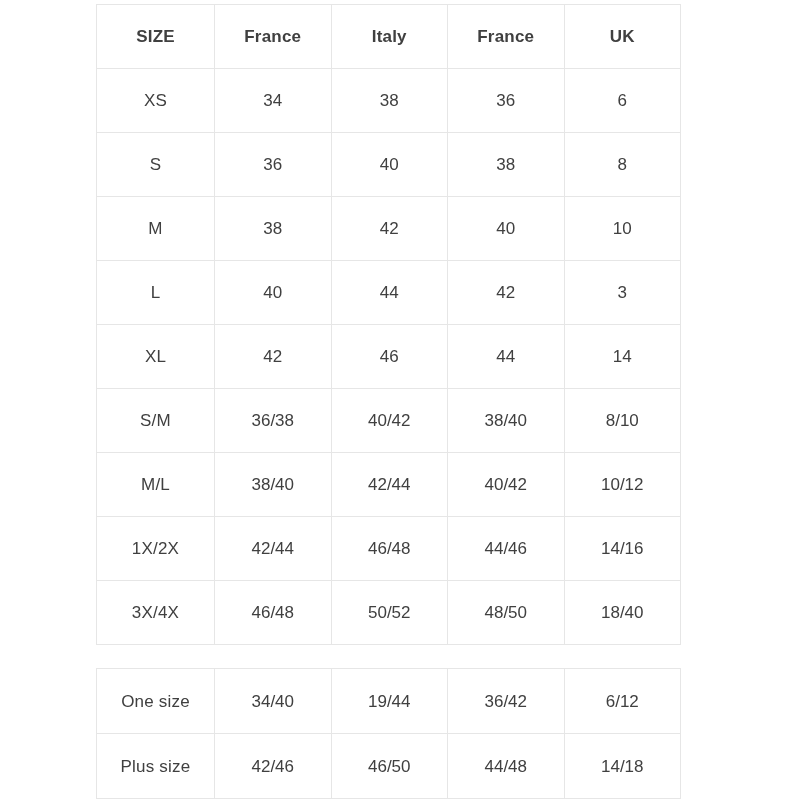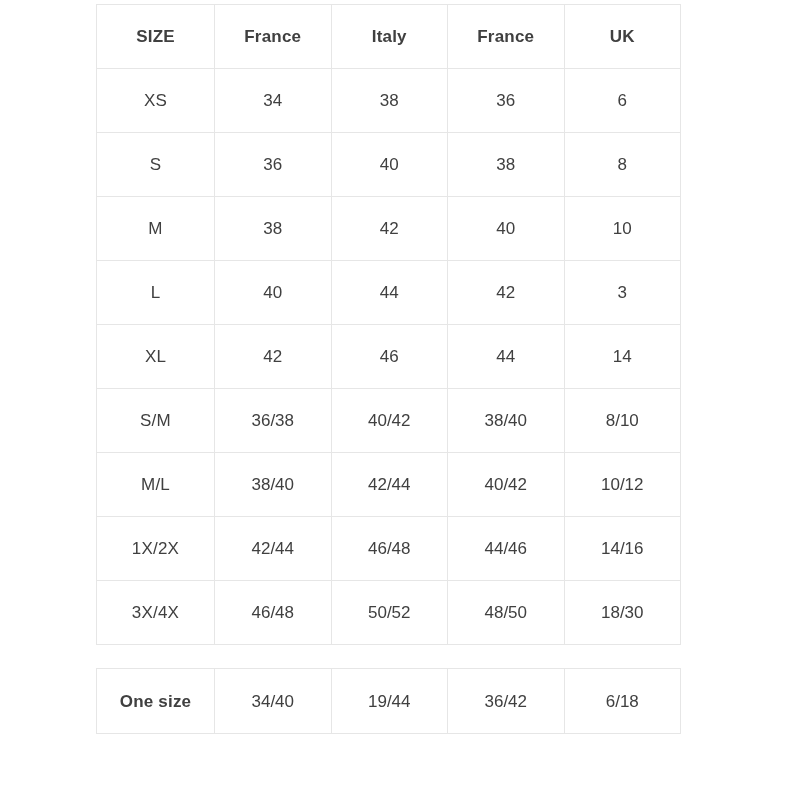--- a/index.html
+++ b/index.html
@@ -52,21 +52,21 @@
     font-weight: bold;
     font-size: 17px;
     letter-spacing: 0.2px;
   }
   table.size-table tbody td.rowhead {
     font-weight: normal;
     font-size: 17px;
     letter-spacing: 0.2px;
   }
   .secondary table.size-table td.rowhead {
-    font-weight: bold;
+    font-weight: normal;
     font-size: 17px;
   }
   .secondary table.size-table td { height: 64px; }
   .cell-txt { display: block; line-height: 1; }
 </style>
 </head>
 <body>
 
 <div class="page">
 
@@ -242,21 +242,21 @@
           <td>
               <span class="cell-txt">46/48</span>
             </td>
           <td>
               <span class="cell-txt">50/52</span>
             </td>
           <td>
               <span class="cell-txt">48/50</span>
             </td>
           <td>
-              <span class="cell-txt">18/30</span>
+              <span class="cell-txt">18/40</span>
             </td>
         </tr>
       </tbody>
     </table>
   </div>
 
   <div class="table-wrap secondary">
     <table class="size-table">
       <colgroup>
         <col class="c-size">
@@ -273,20 +273,37 @@
           <td>
               <span class="cell-txt">34/40</span>
             </td>
           <td>
               <span class="cell-txt">19/44</span>
             </td>
           <td>
               <span class="cell-txt">36/42</span>
             </td>
           <td>
-              <span class="cell-txt">6/18</span>
+              <span class="cell-txt">6/12</span>
+            </td>
+        </tr>
+        <tr>
+          <td class="rowhead">
+              <span class="cell-txt">Plus size</span>
+            </td>
+          <td>
+              <span class="cell-txt">42/46</span>
+            </td>
+          <td>
+              <span class="cell-txt">46/50</span>
+            </td>
+          <td>
+              <span class="cell-txt">44/48</span>
+            </td>
+          <td>
+              <span class="cell-txt">14/18</span>
             </td>
         </tr>
       </tbody>
     </table>
   </div>
 
 </div>
 
 </body></html>

